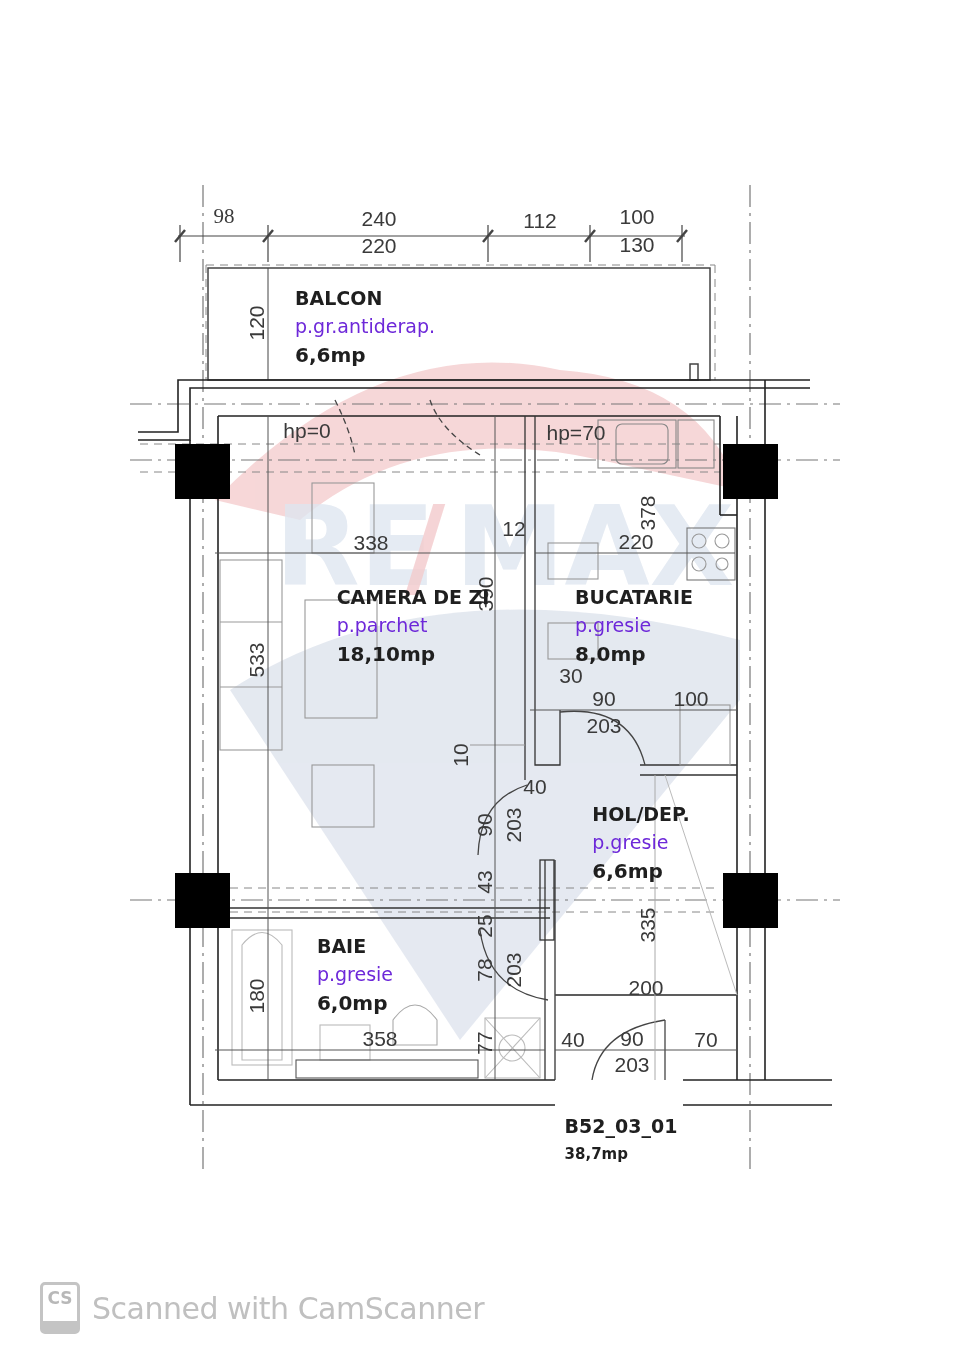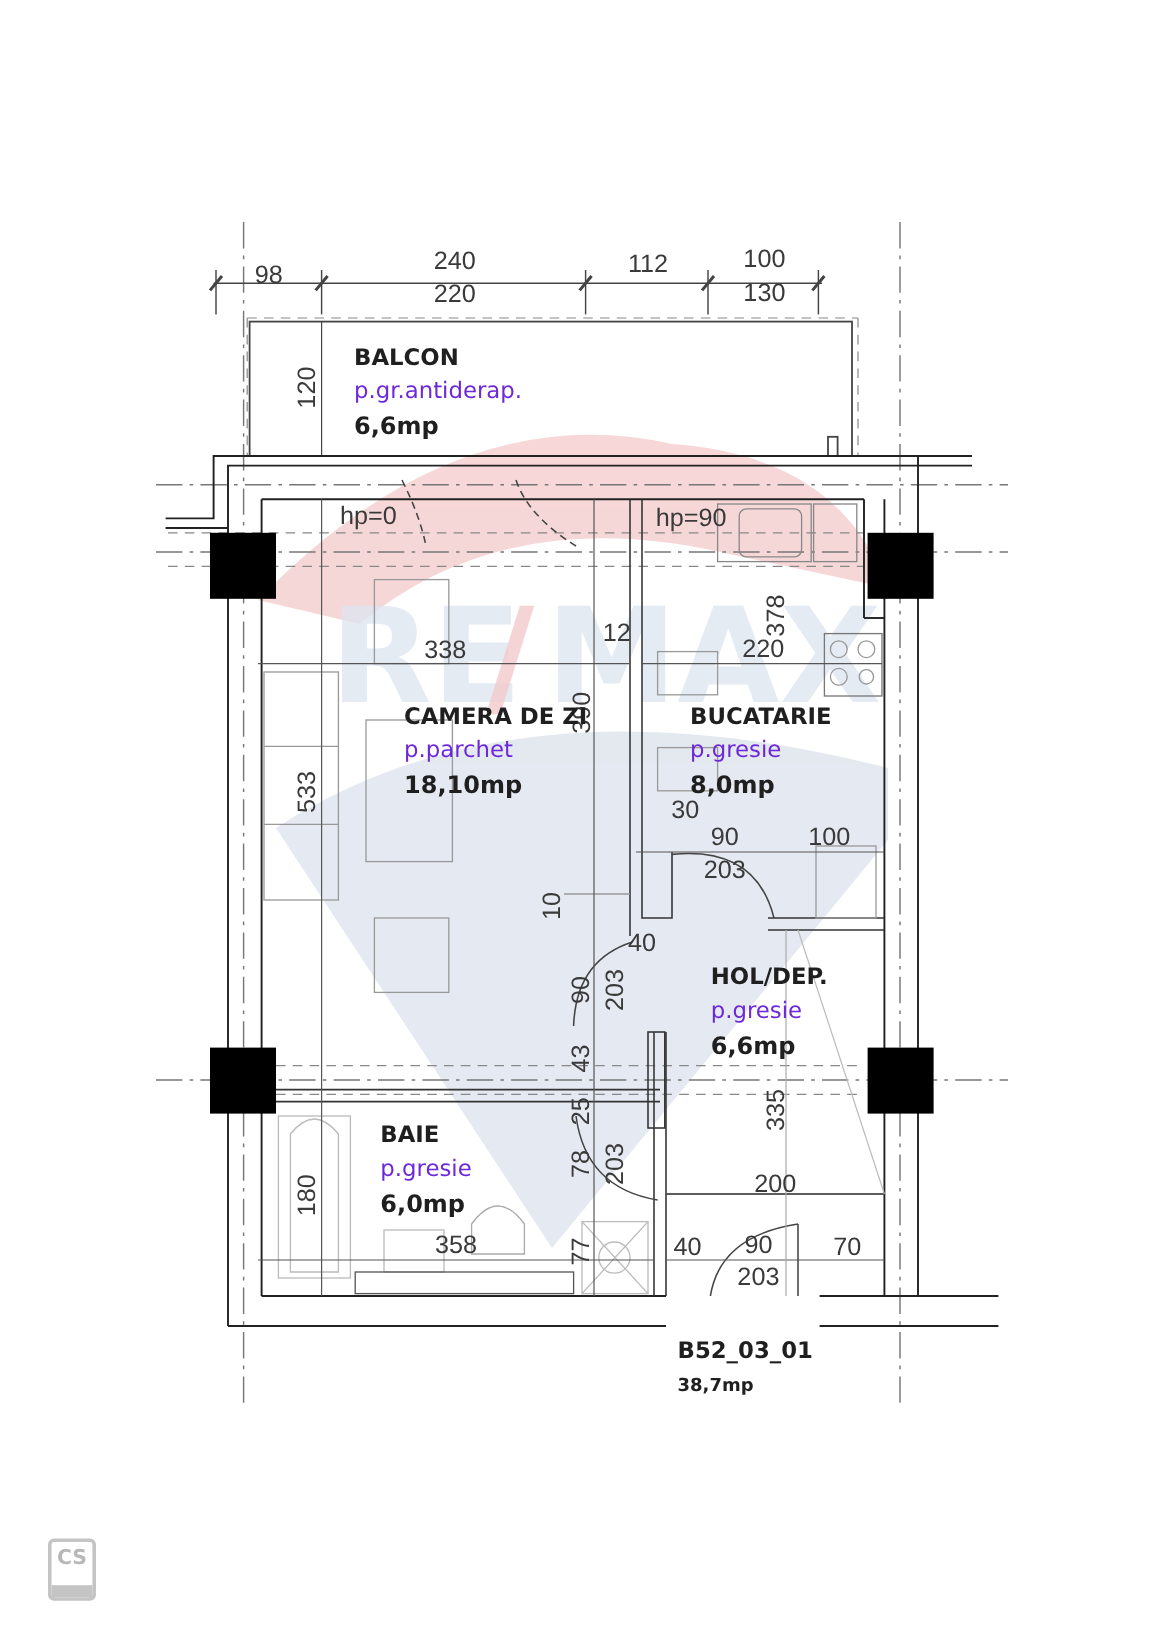--- a/index.html
+++ b/index.html
@@ -151,30 +151,30 @@
     <line x1="495" y1="416" x2="495" y2="1080"></line>
     <line x1="530" y1="710" x2="737" y2="710"></line>
     <line x1="555" y1="995" x2="737" y2="995"></line>
     <line x1="555" y1="1050" x2="737" y2="1050"></line>
     <line x1="215" y1="1050" x2="545" y2="1050"></line>
     <line x1="655" y1="775" x2="655" y2="1080" stroke="#aaa"></line>
     <line x1="665" y1="775" x2="737" y2="995" stroke="#bbb"></line>
   </g>
 </svg>
 
-<span class="lbl dim" style="left:224px;top:229px;">98</span>
+<span class="lbl dim" style="left:224px;top:216px;font-family:Liberation Serif, serif;">98</span>
 <span class="lbl dim" style="left:379px;top:218px;">240</span>
 <span class="lbl dim" style="left:540px;top:220px;">112</span>
 <span class="lbl dim" style="left:637px;top:216px;">100</span>
 <span class="lbl dim" style="left:379px;top:245px;">220</span>
 <span class="lbl dim" style="left:637px;top:244px;">130</span>
 <span class="lbl dim v" style="left:256px;top:323px;">120</span>
 
 <span class="lbl dim" style="left:307px;top:430px;">hp=0</span>
-<span class="lbl dim" style="left:576px;top:432px;">hp=90</span>
+<span class="lbl dim" style="left:576px;top:432px;">hp=70</span>
 
 <span class="lbl dim" style="left:371px;top:542px;">338</span>
 <span class="lbl dim" style="left:514px;top:528px;">12</span>
 <span class="lbl dim v" style="left:485px;top:594px;">390</span>
 <span class="lbl dim v" style="left:256px;top:660px;">533</span>
 
 <span class="lbl dim v" style="left:647px;top:513px;">378</span>
 <span class="lbl dim" style="left:636px;top:541px;">220</span>
 <span class="lbl dim" style="left:571px;top:675px;">30</span>
 <span class="lbl dim" style="left:604px;top:698px;">90</span>
@@ -228,13 +228,14 @@
 </div>
 <div class="room" style="left:621px;top:1115px;">
   <span class="name">B52_03_01</span>
   <span class="area" style="margin-top:8px;font-size:15px;">38,7mp</span>
 </div>
 
 <div class="footer">
   <div class="cs-logo">
       <span>CS</span>
     </div>
+  <span class="cs-text">Scanned with CamScanner</span>
 </div>
 
 </body></html>

